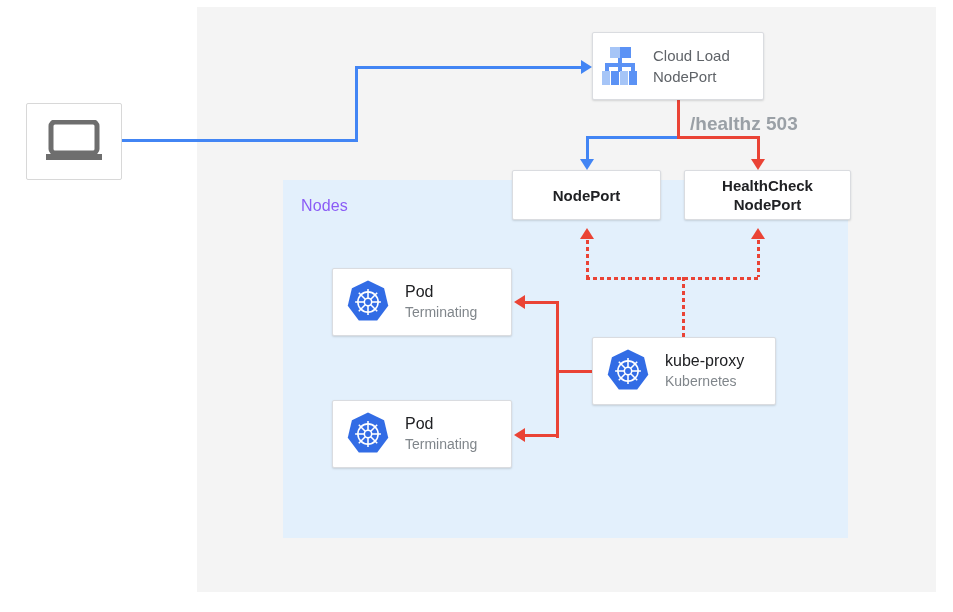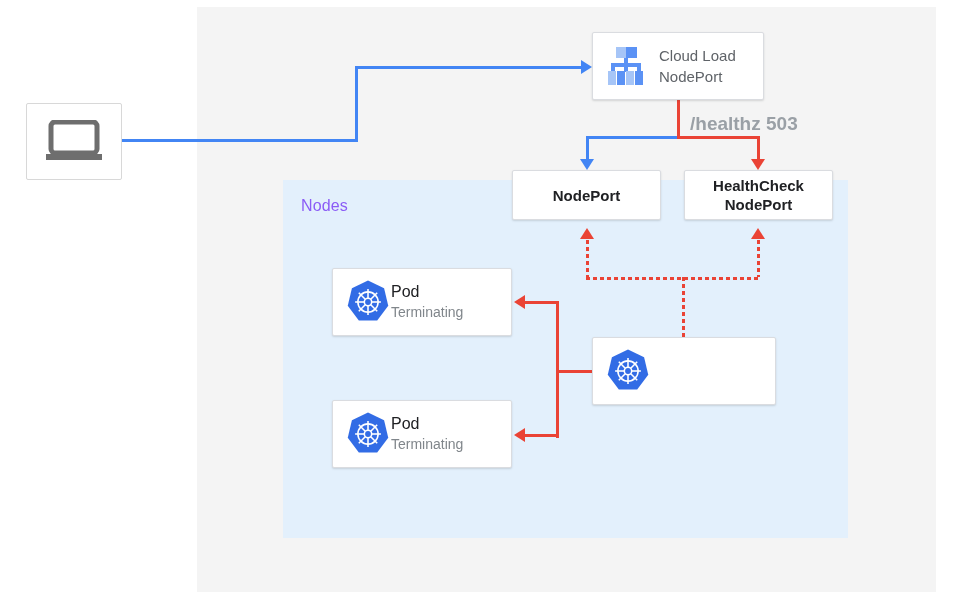--- a/index.html
+++ b/index.html
@@ -70,21 +70,21 @@
   }
 
   
   .clb-box {
     left: 592px;
     top: 32px;
     width: 172px;
     height: 68px;
     display: flex;
     align-items: center;
-    padding-left: 10px;
+    padding-left: 4px;
   }
   .clb-text {
     font-size: 15px;
     color: #5f6368;
     line-height: 21px;
     margin-left: 10px;
   }
 
   
   .nodeport-box {
@@ -92,21 +92,21 @@
     top: 170px;
     width: 149px;
     height: 50px;
     display: flex;
     align-items: center;
     justify-content: center;
   }
   .hc-nodeport-box {
     left: 684px;
     top: 170px;
-    width: 149px;
+    width: 167px;
     height: 50px;
     display: flex;
     align-items: center;
     justify-content: center;
   }
   .np-text {
     font-size: 15px;
     font-weight: bold;
     color: #202124;
     text-align: center;
@@ -129,21 +129,21 @@
   .kp-box {
     left: 592px;
     top: 337px;
     width: 184px;
     height: 68px;
     display: flex;
     align-items: center;
     padding-left: 12px;
   }
 
-  .entity-text { }
+  .entity-text { margin-left: 14px; }
   .entity-title {
     font-size: 16px;
     color: #202124;
     line-height: 20px;
   }
   .entity-sub {
     font-size: 14px;
     color: #80868b;
     line-height: 20px;
   }
@@ -356,15 +356,19 @@
           <line x1="50" y1="58" x2="50" y2="78"></line>
           <line x1="22" y1="50" x2="42" y2="50"></line>
           <line x1="58" y1="50" x2="78" y2="50"></line>
           <line x1="30" y1="30" x2="44" y2="44"></line>
           <line x1="56" y1="56" x2="70" y2="70"></line>
           <line x1="70" y1="30" x2="56" y2="44"></line>
           <line x1="44" y1="56" x2="30" y2="70"></line>
         </g>
       </svg>
     </span>
+    <div class="entity-text">
+      <div class="entity-title">kube-proxy</div>
+      <div class="entity-sub">Kubernetes</div>
+    </div>
   </div>
 
 </div>
 
 </body></html>

